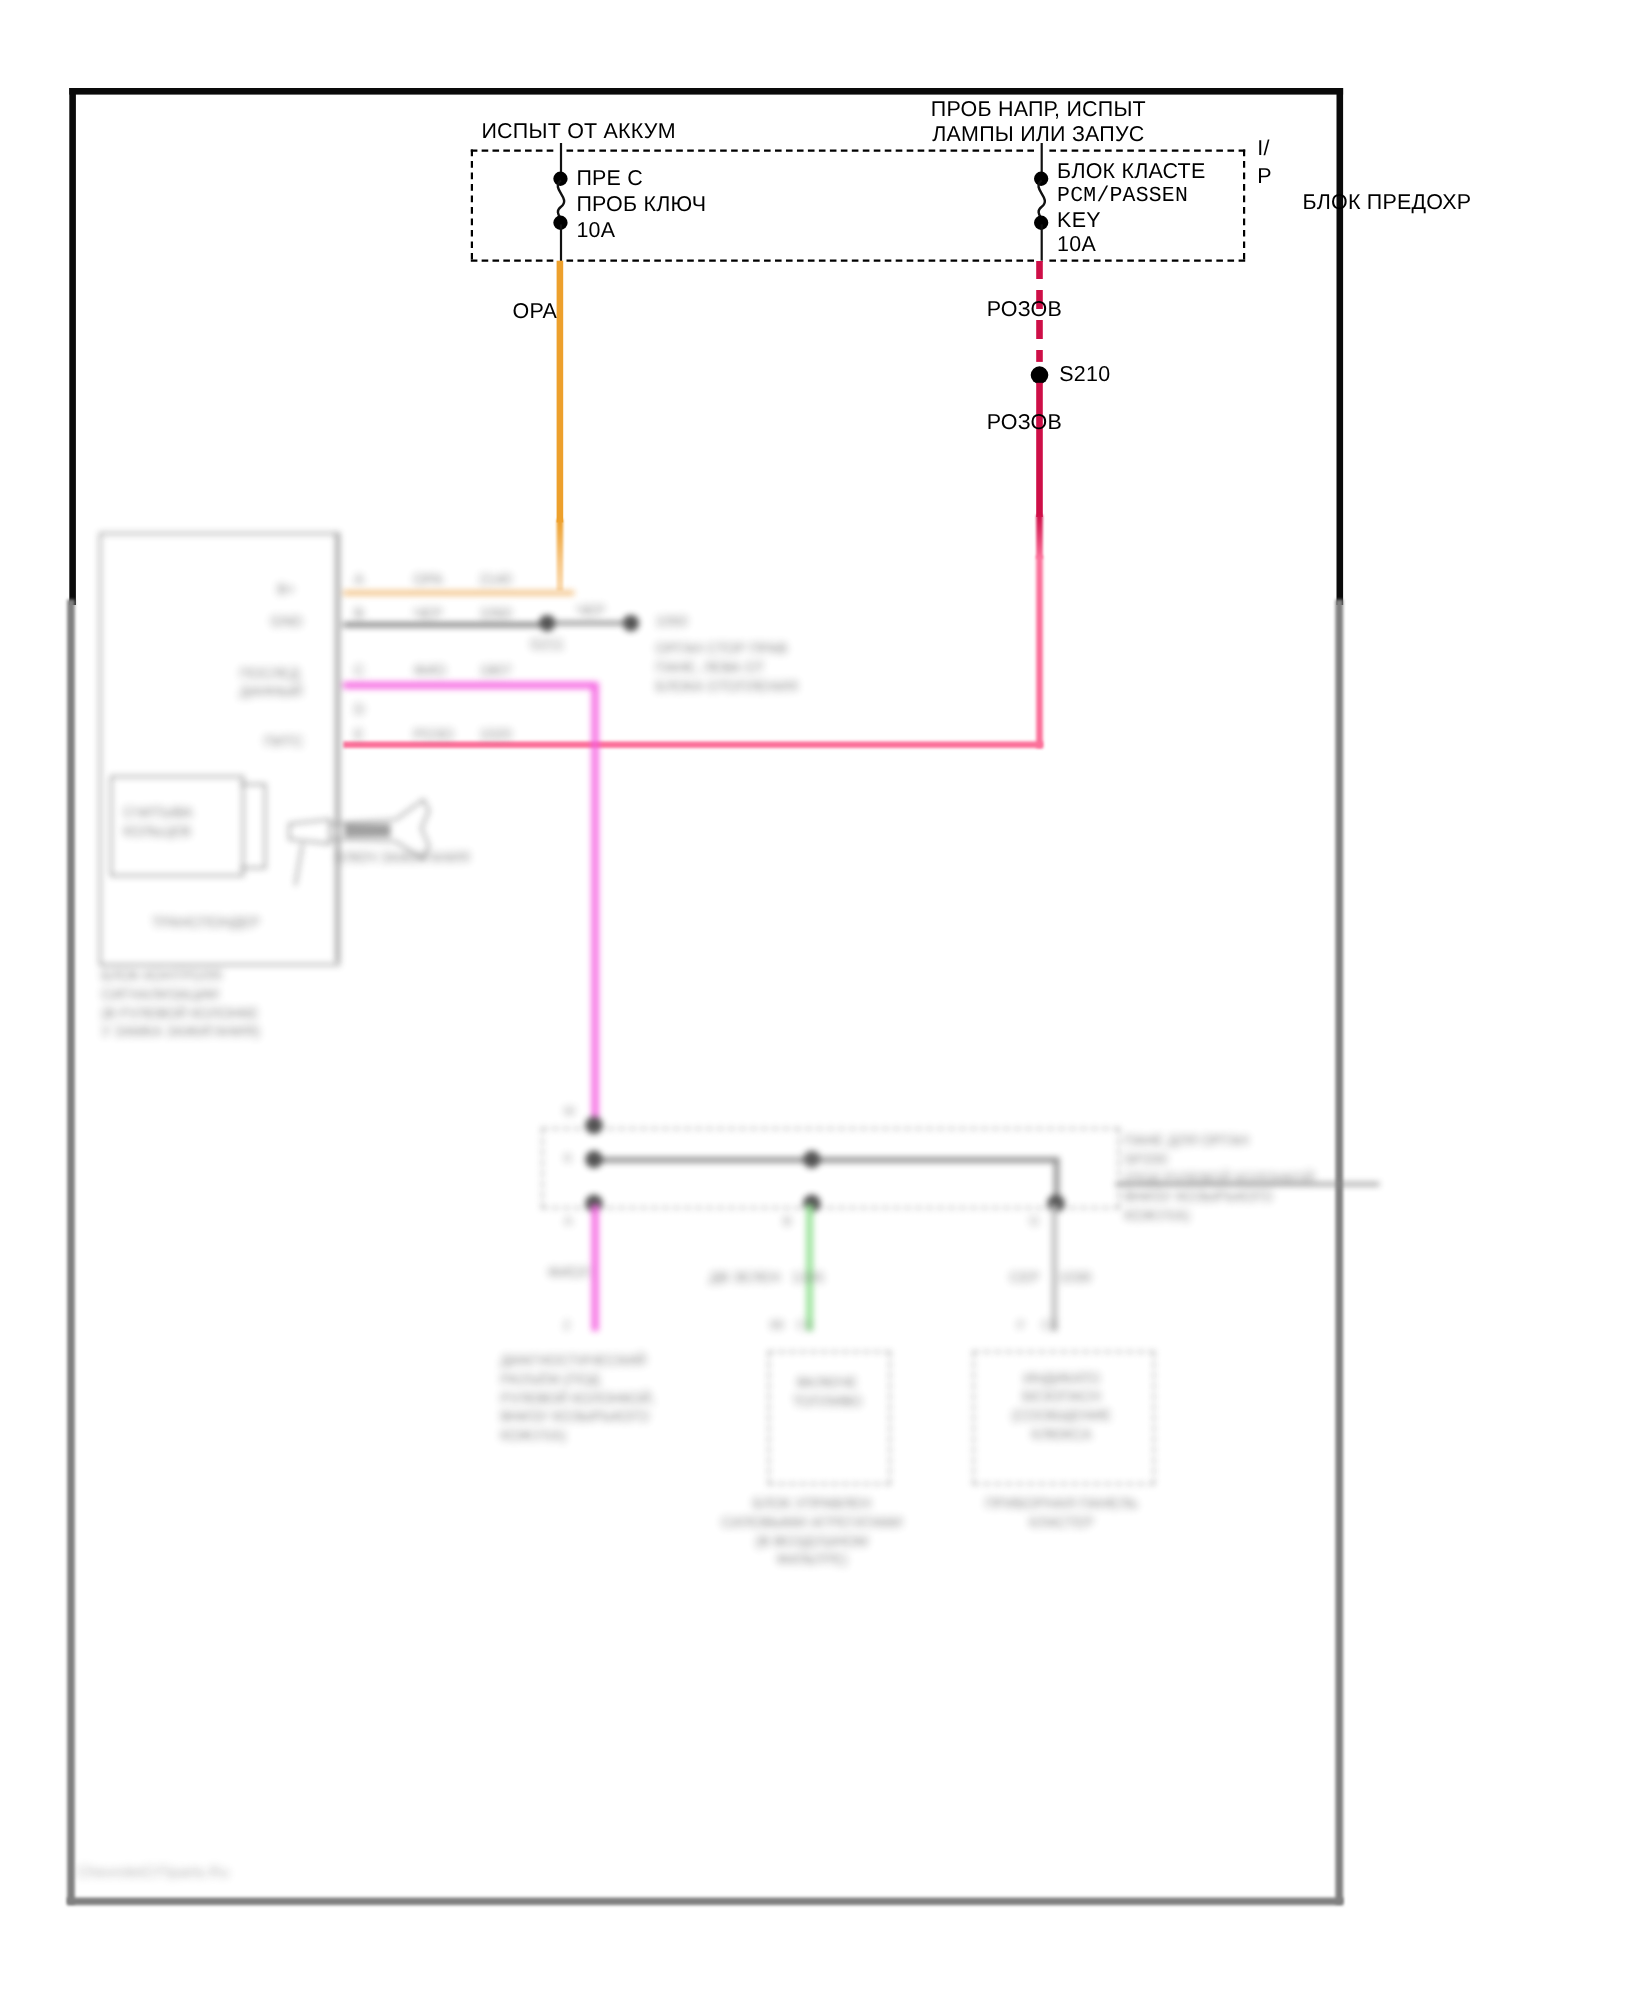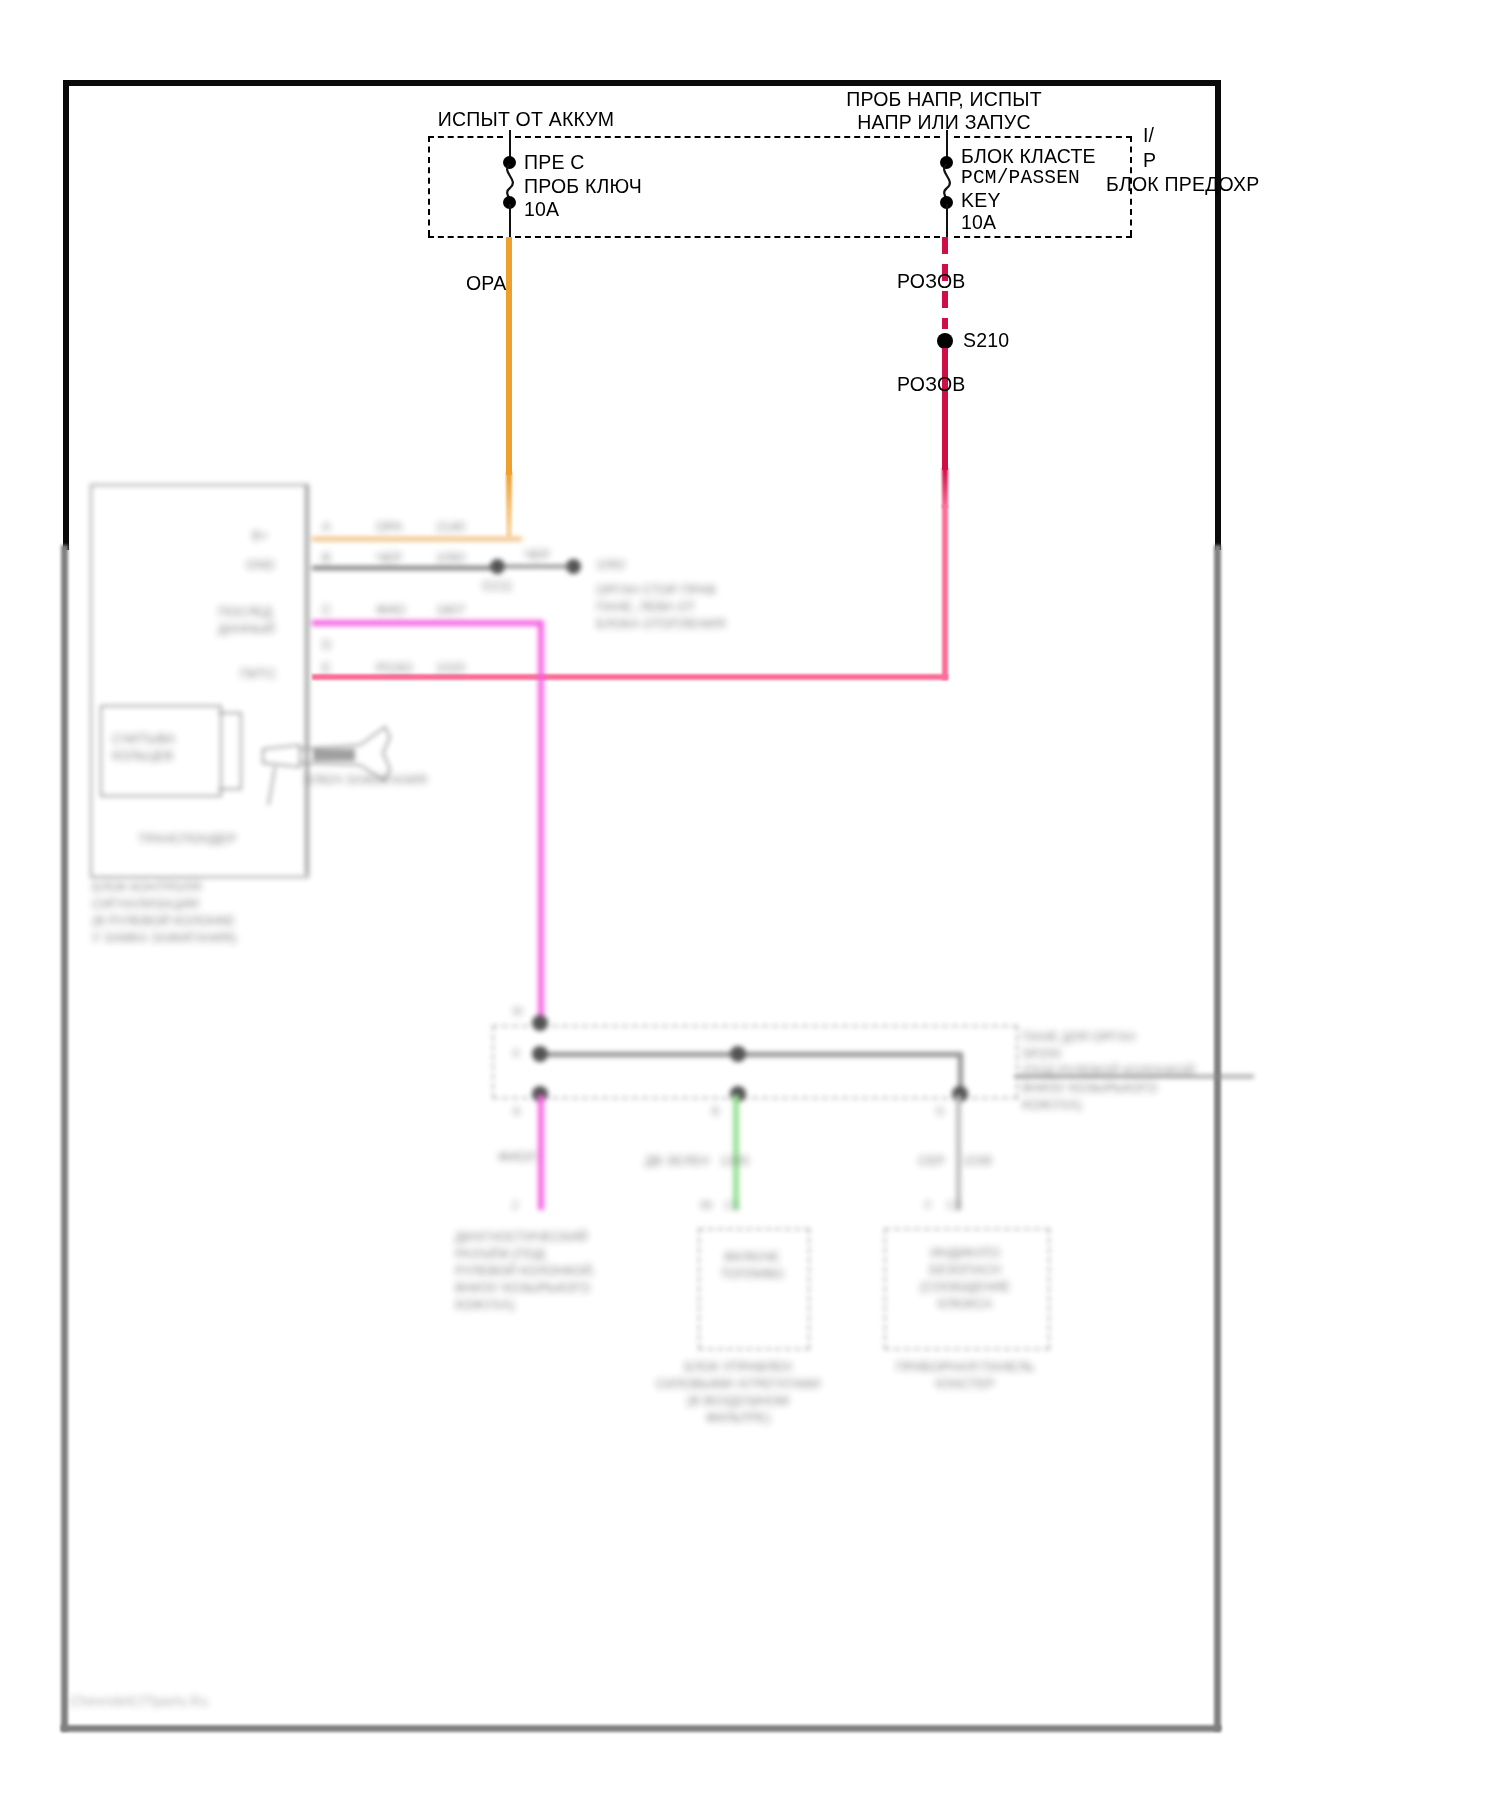--- a/index.html
+++ b/index.html
@@ -47,37 +47,37 @@
 
   <div class="frame-top" style="left:1215px;top:80px;width:6px;height:470px;"></div>
 
   <div class="frame-gray" style="left:61px;top:545px;width:7px;height:1186px;filter:blur(1.6px);"></div>
   <div class="frame-gray" style="left:1214px;top:545px;width:7px;height:1186px;filter:blur(1.6px);"></div>
   <div class="frame-gray" style="left:61px;top:1725px;width:1160px;height:7px;filter:blur(1.6px);"></div>
 
   <div class="lbl c" style="left:526px;top:107px;">ИСПЫТ ОТ АККУМ</div>
 
   <div class="lbl c" style="left:944px;top:87px;">ПРОБ НАПР, ИСПЫТ</div>
-  <div class="lbl c" style="left:944px;top:110px;">НАПР ИЛИ ЗАПУС</div>
+  <div class="lbl c" style="left:944px;top:110px;">ЛАМПЫ ИЛИ ЗАПУС</div>
 
   <div class="dashline-h" style="left:428px;top:136px;width:75px;"></div>
   <div class="dashline-h" style="left:515px;top:136px;width:425px;"></div>
   <div class="dashline-h" style="left:954px;top:136px;width:178px;"></div>
 
   <div class="dashline-h" style="left:428px;top:236px;width:75px;"></div>
   <div class="dashline-h" style="left:515px;top:236px;width:425px;"></div>
   <div class="dashline-h" style="left:954px;top:236px;width:178px;"></div>
 
   <div class="dashline-v" style="left:428px;top:136px;height:100px;"></div>
 
   <div class="dashline-v" style="left:1130px;top:136px;height:100px;"></div>
 
   <div class="lbl" style="left:1143px;top:123px;">I/</div>
   <div class="lbl" style="left:1143px;top:148px;">P</div>
-  <div class="lbl" style="left:1106px;top:172px;">БЛОК ПРЕДОХР</div>
+  <div class="lbl" style="left:1184px;top:172px;">БЛОК ПРЕДОХР</div>
 
   <div class="vline" style="left:509px;top:130px;height:32px;"></div>
   <div class="dot" style="left:503px;top:156px;width:13px;height:13px;"></div>
 
   <svg class="w" style="left:498px;top:162px;" width="26" height="44" viewBox="0 0 26 44">
     <path d="M12,2 C 2,10 22,18 12,26 C 4,32 16,38 12,42" stroke="#111" stroke-width="2.2" fill="none"></path>
   </svg>
   <div class="dot" style="left:503px;top:196px;width:13px;height:13px;"></div>
   <div class="vline" style="left:509px;top:204px;height:34px;"></div>
 

